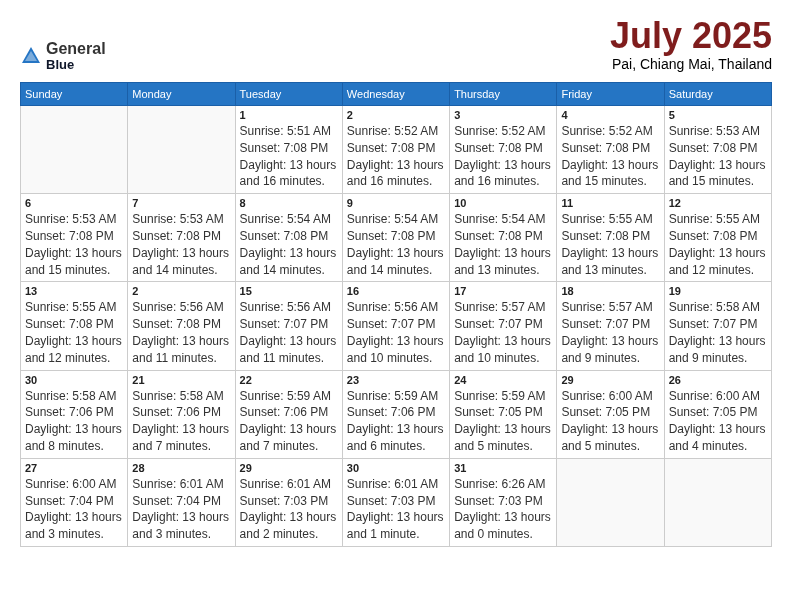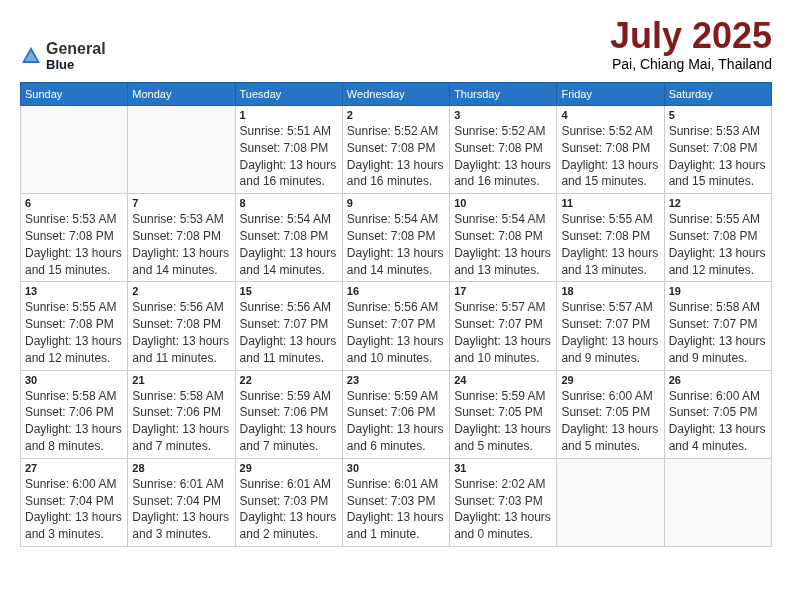--- a/index.html
+++ b/index.html
@@ -350,21 +350,21 @@
           </td>
           <td>
             <span class="day-num">30</span>
             <div class="day-detail" style="white-space: pre-line;">Sunrise: 6:01 AM
 Sunset: 7:03 PM
 Daylight: 13 hours
 and 1 minute.</div>
           </td>
           <td>
             <span class="day-num">31</span>
-            <div class="day-detail" style="white-space: pre-line;">Sunrise: 2:02 AM
+            <div class="day-detail" style="white-space: pre-line;">Sunrise: 6:26 AM
 Sunset: 7:03 PM
 Daylight: 13 hours
 and 0 minutes.</div>
           </td>
           <td class="empty"></td>
           <td class="empty"></td>
         </tr>
       </tbody>
   </table>
 </div>

